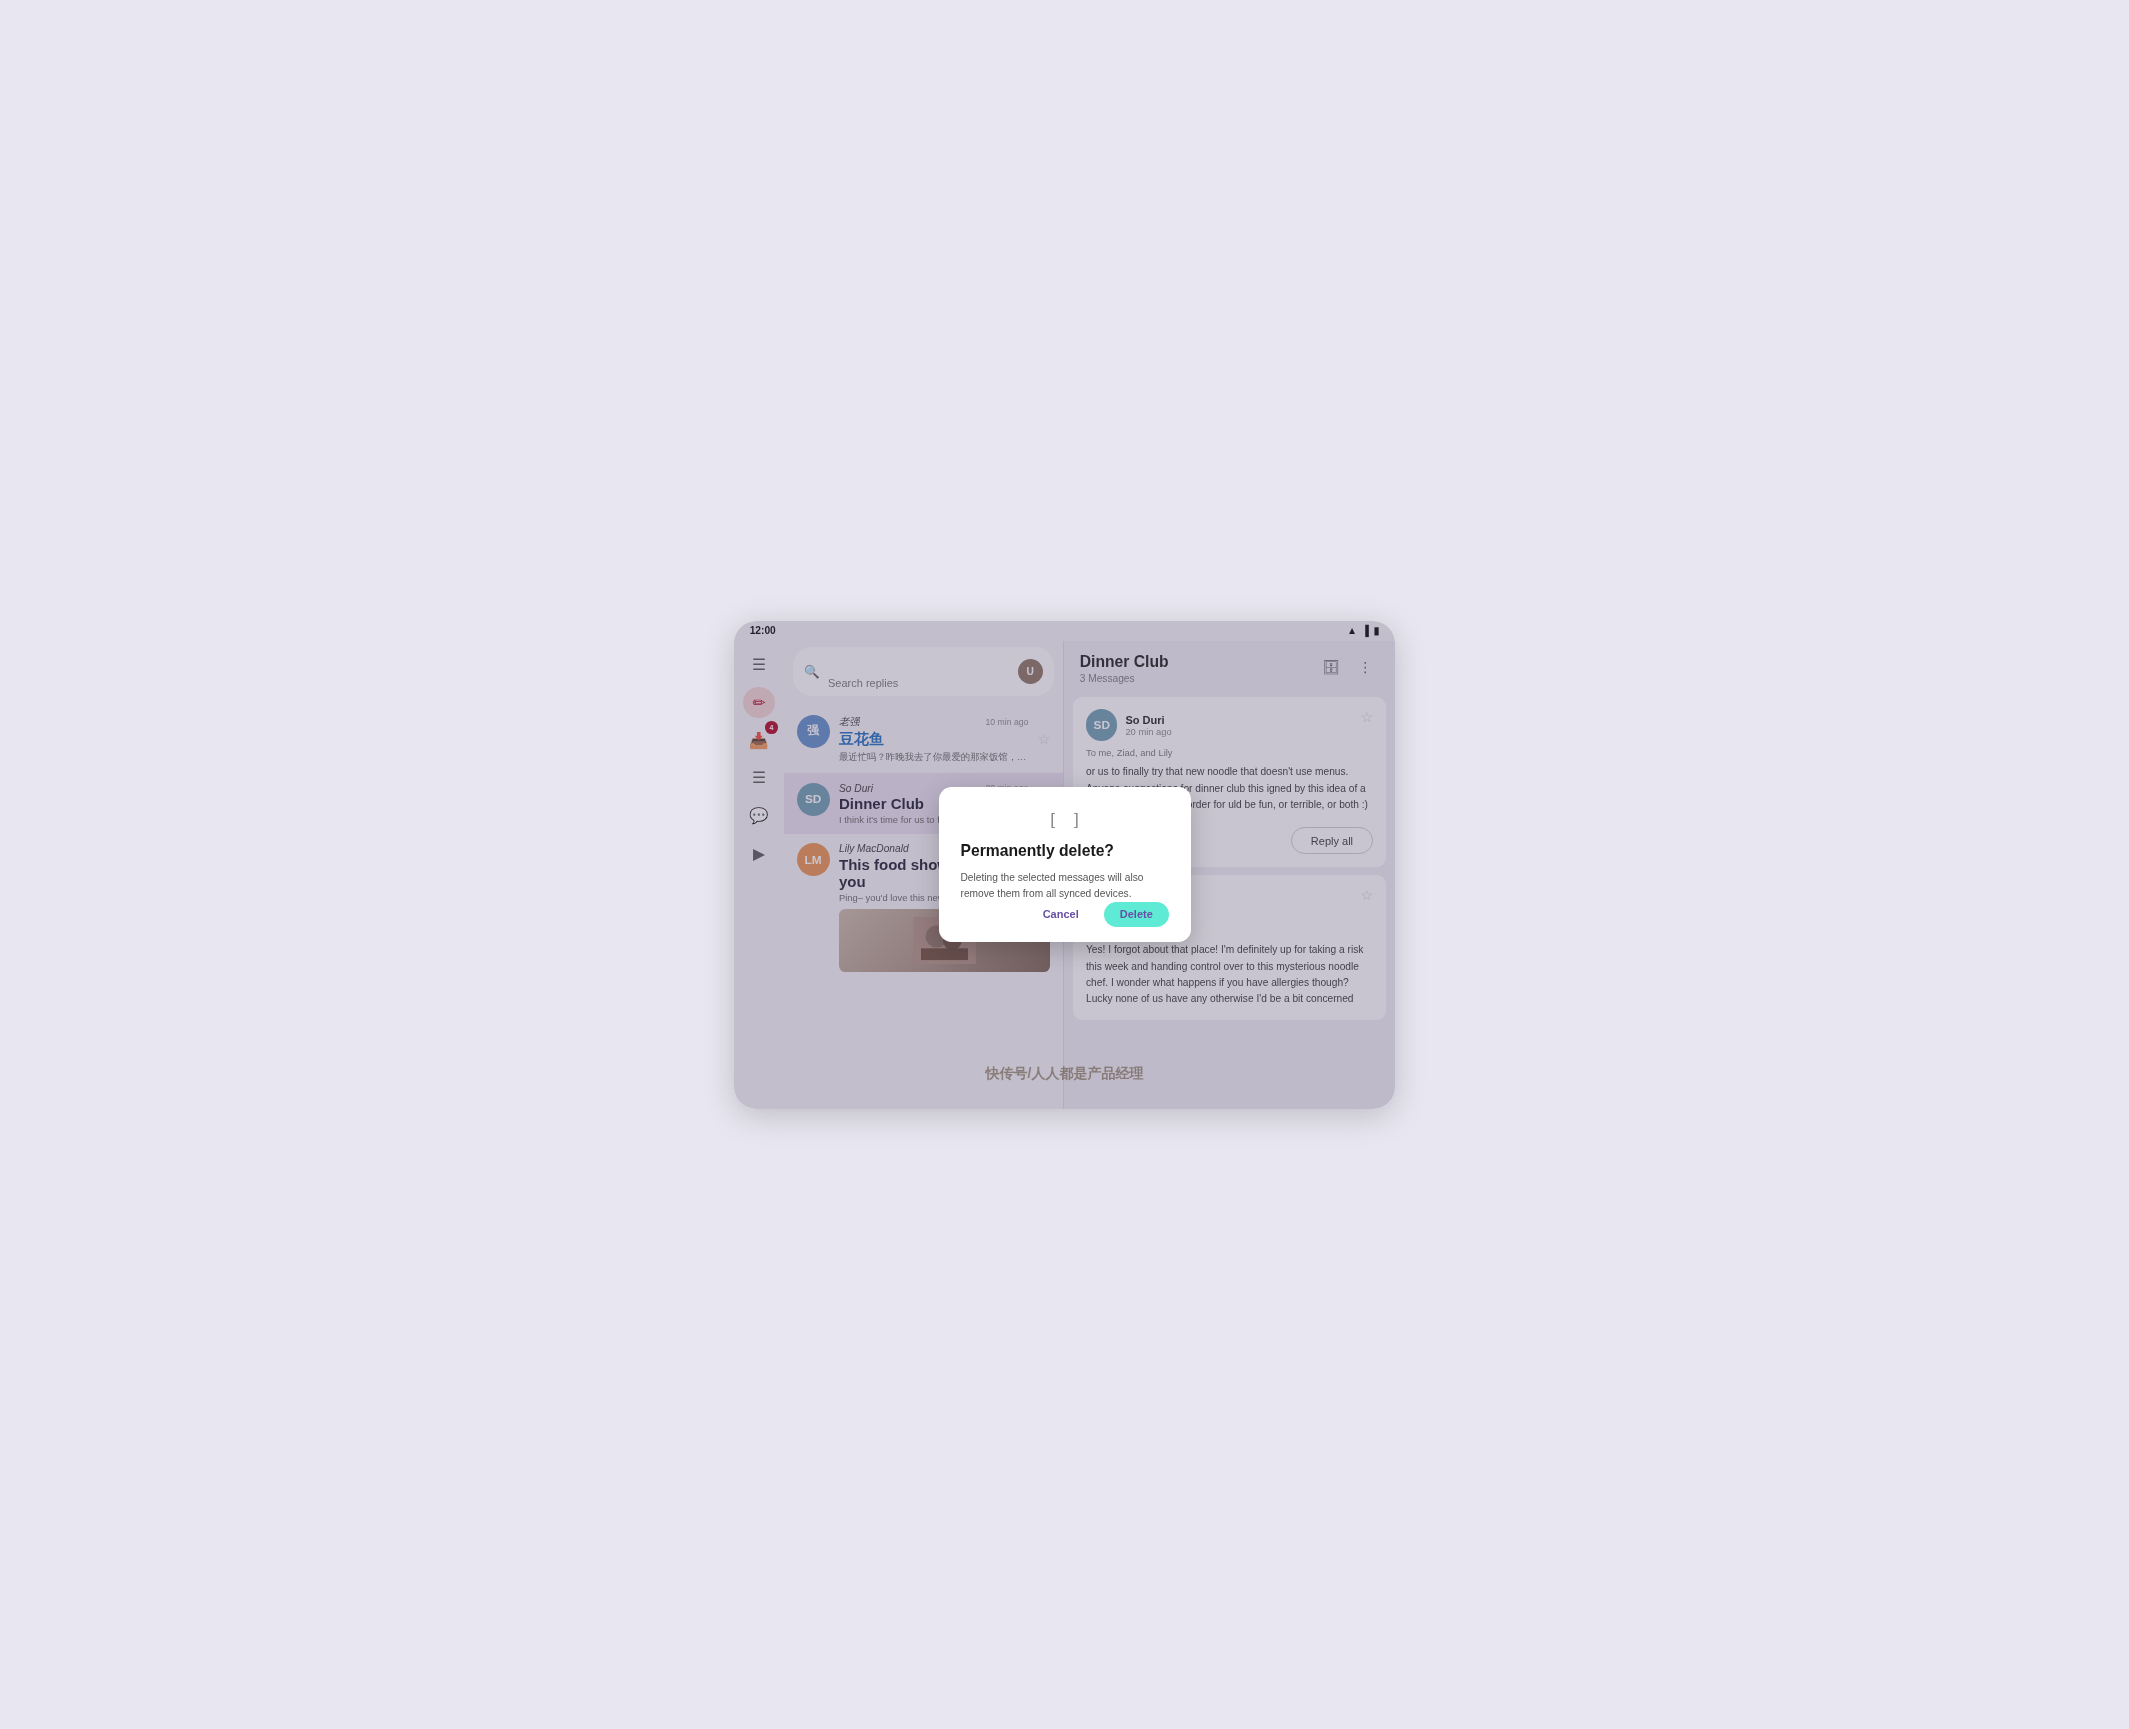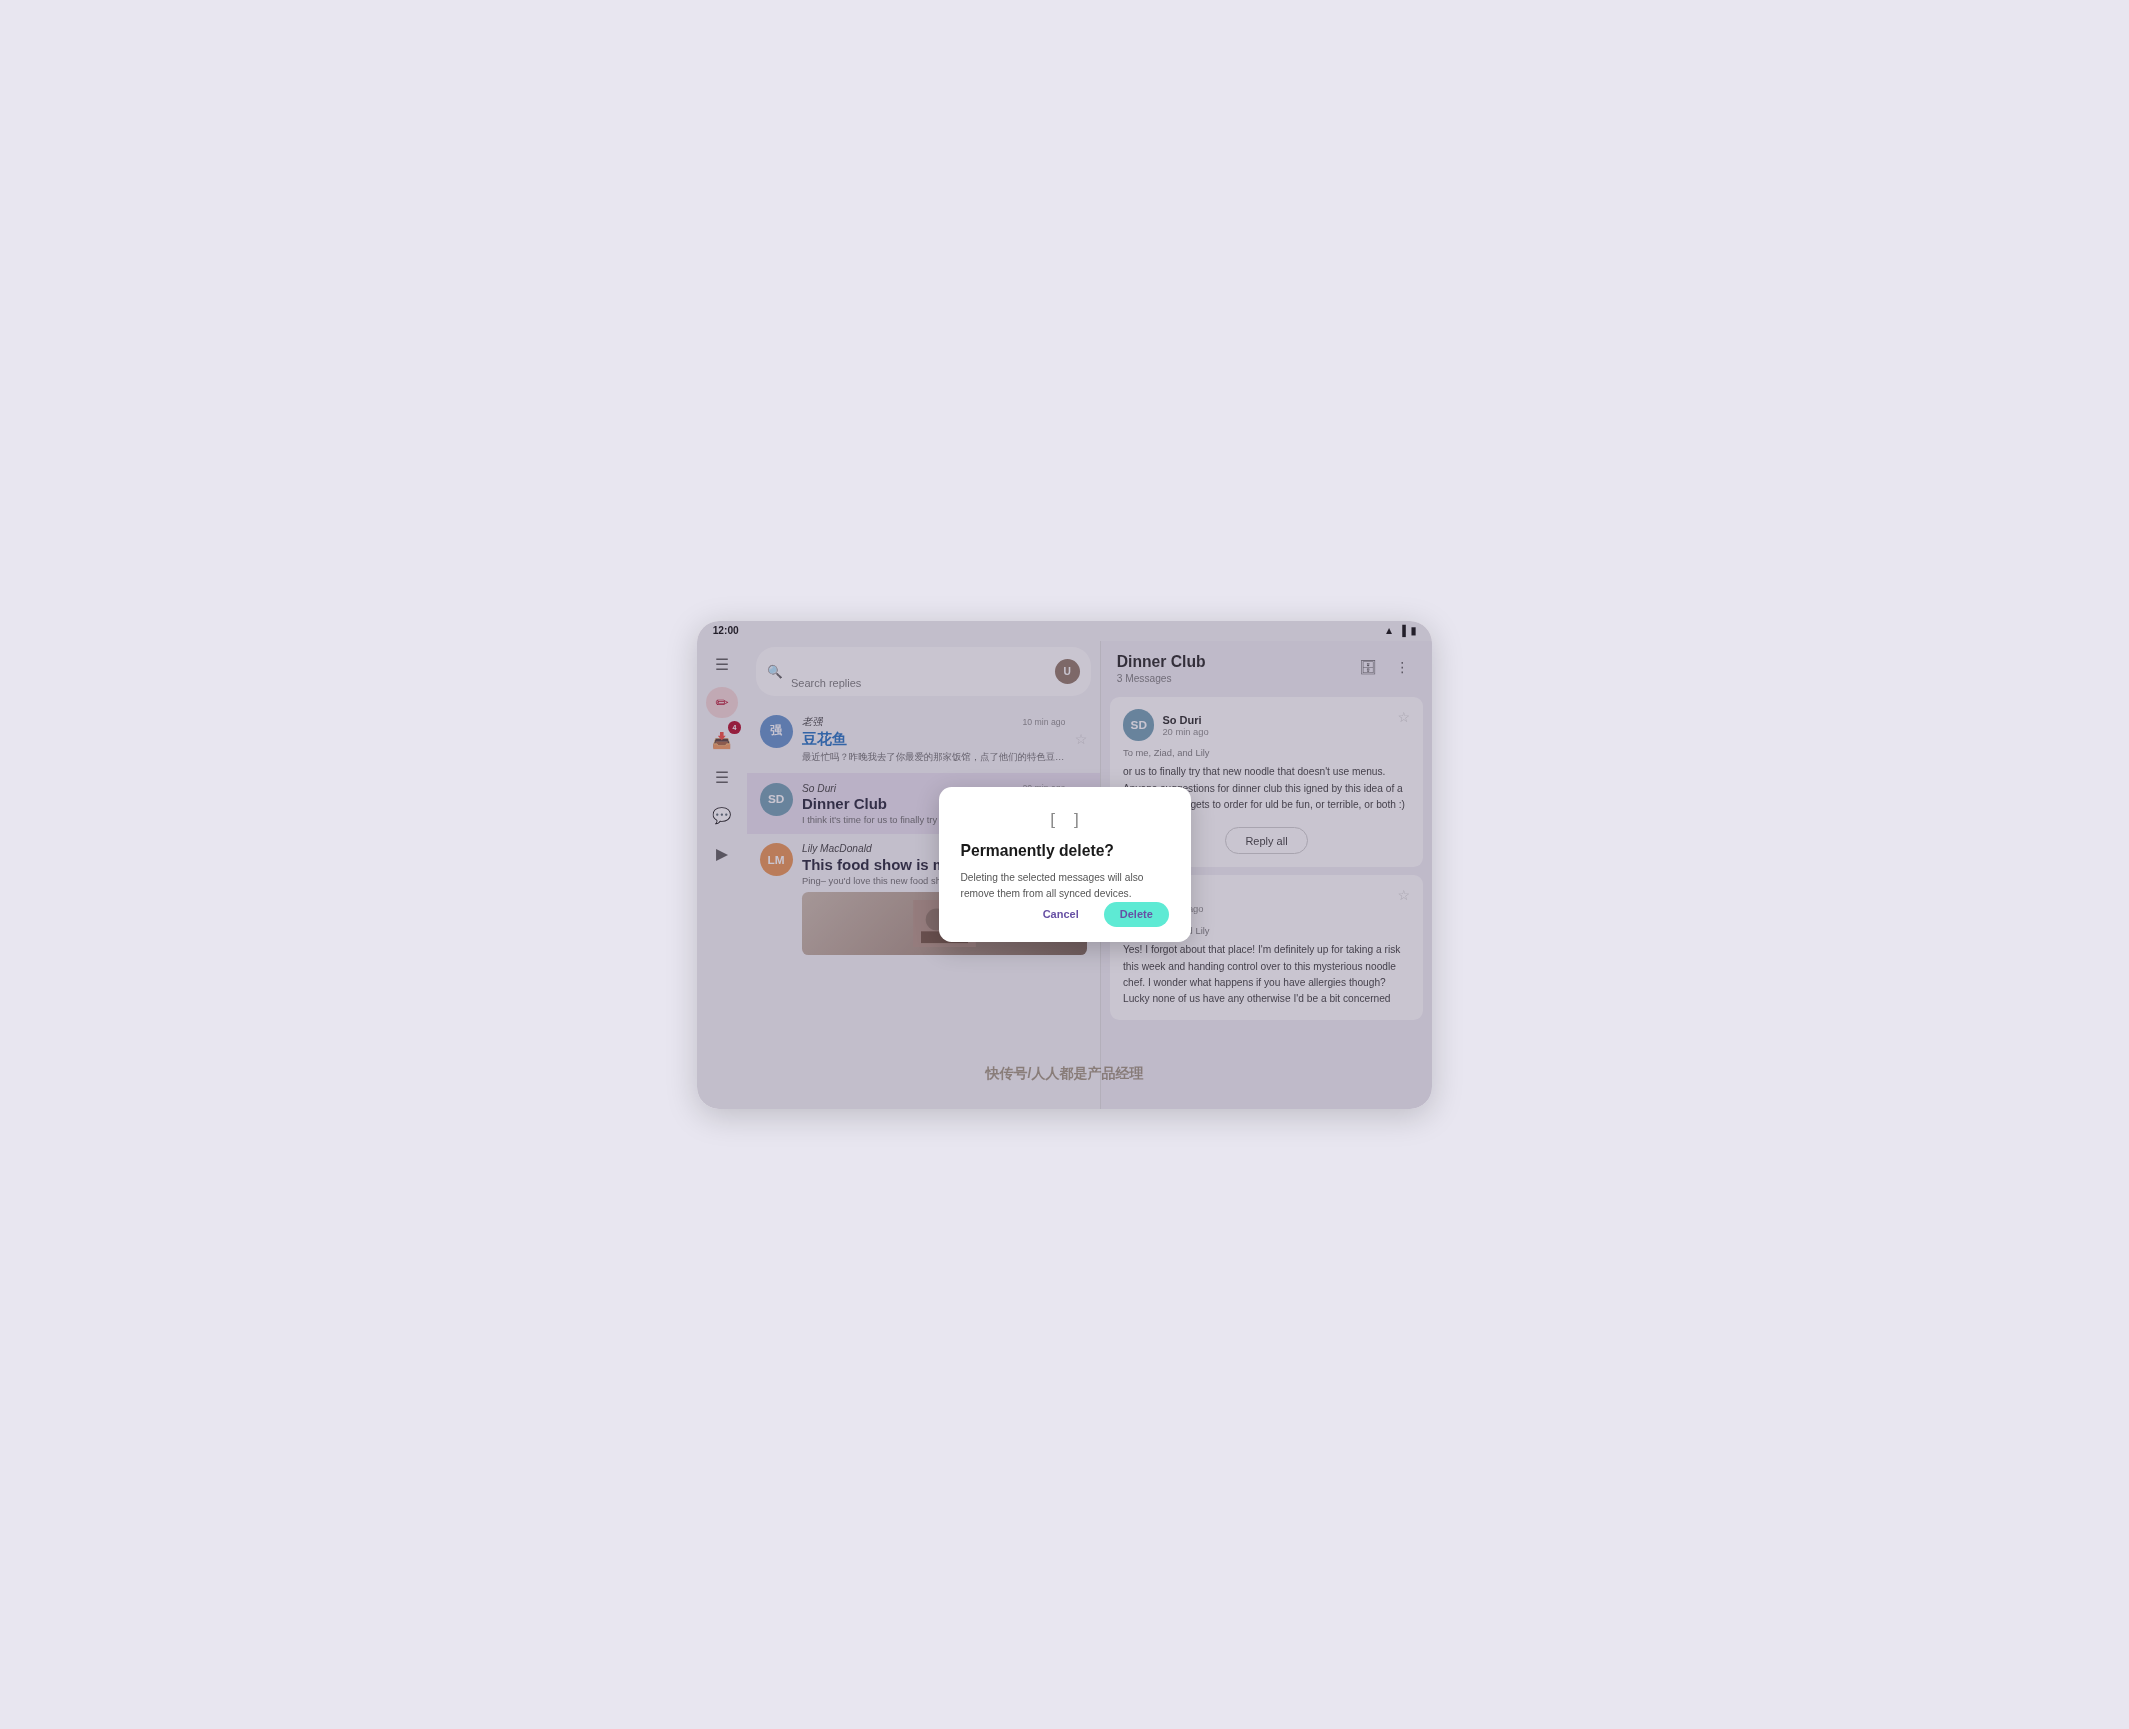--- a/index.html
+++ b/index.html
@@ -5,21 +5,21 @@
     * { box-sizing: border-box; margin: 0; padding: 0; }
     body {
       background: #e8e6f0;
       display: flex;
       align-items: center;
       justify-content: center;
       min-height: 100vh;
       font-family: 'Segoe UI', Arial, sans-serif;
     }
     .device {
-      width: 735px;
+      width: 661px;
       height: 488px;
       background: #f5f4f8;
       border-radius: 22px;
       overflow: hidden;
       display: flex;
       flex-direction: column;
       box-shadow: 0 6.3px 31.5px rgba(0,0,0,0.18);
       position: relative;
     }
     .status-bar {
@@ -528,21 +528,21 @@
               </div>
               <div>
                 <div class="message-sender-name">So Duri</div>
                 <div class="message-time">20 min ago</div>
               </div>
             </div>
             <span style="color:#ccc;font-size:14px;">☆</span>
           </div>
           <div class="message-to">To me, Ziad, and Lily</div>
           <div class="message-body">or us to finally try that new noodle that doesn't use menus. Anyone suggestions for dinner club this igned by this idea of a noodle no one gets to order for uld be fun, or terrible, or both :)</div>
-          <div style="display:flex;justify-content:center;margin-top:6.3px;">
+          <div style="display:flex;justify-content:flex-end;margin-top:6.3px;">
             <button class="reply-all-btn">Reply all</button>
           </div>
         </div>
 
         <div class="message-card">
           <div class="message-header">
             <div class="message-sender-info">
               <div class="message-avatar" style="background:#7a6a8a;">
                 <span>M</span>
               </div>

